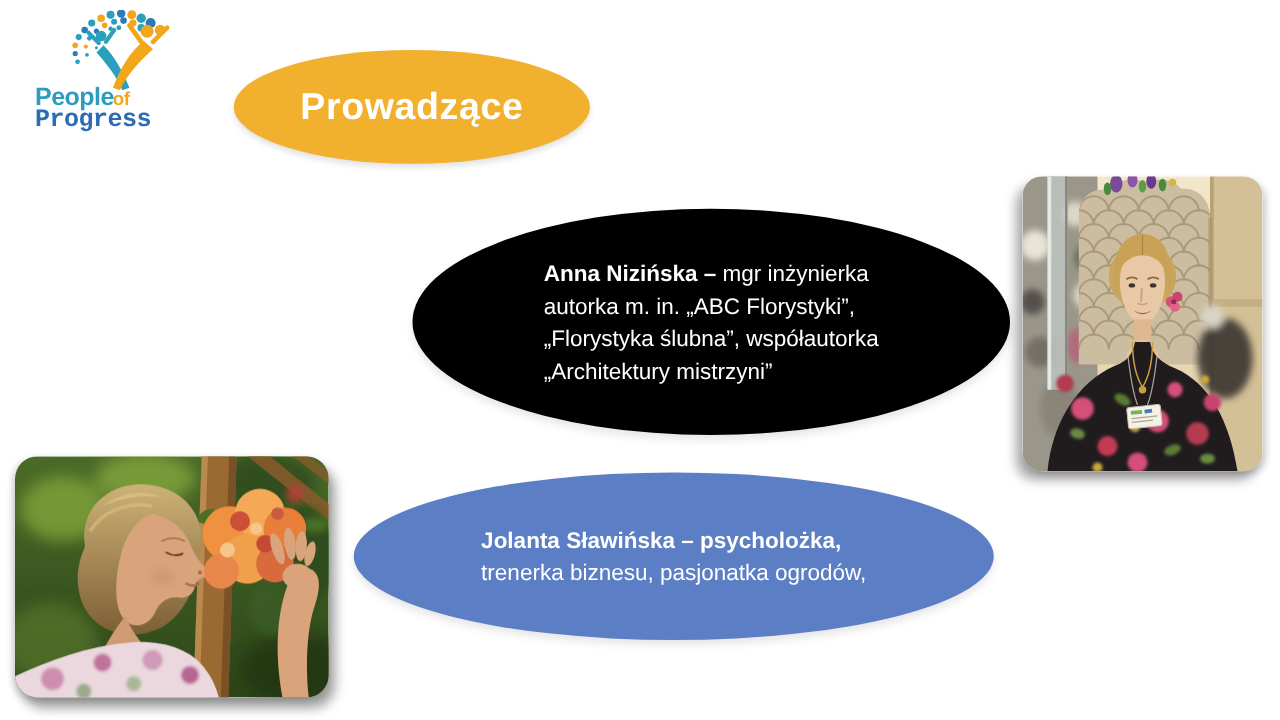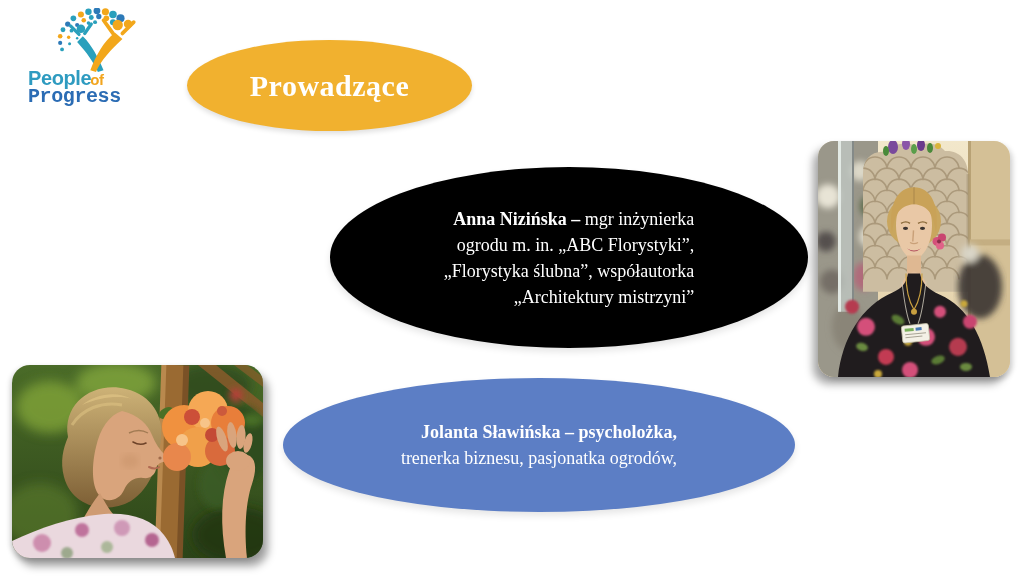--- a/index.html
+++ b/index.html
@@ -10,21 +10,21 @@
   
   .logo{position:absolute;left:12px;top:8px;width:130px;margin-left:16px;}
   .logo-icon{display:block;margin-left:18px;}
   .logo-text{margin-top:-4px;line-height:17px;font-weight:bold;letter-spacing:-0.4px;}
   .logo-people{font-size:20px;color:#2e9bc0;}
   .logo-of{font-size:15px;color:#f2a51e;margin-left:-1px;}
   .logo-progress{font-size:20px;color:#2b6cb4;display:block;font-family:Liberation Mono, monospace;}
   
   .ellipse{
     position:absolute;border-radius:50%;display:flex;align-items:center;
-    justify-content:center;text-align:right;color:#ffffff;font-family:Liberation Serif, serif;
+    justify-content:center;text-align:left;color:#ffffff;
   }
   .title-ellipse{
     left:187px;top:40px;width:285px;height:91px;background:#f1b12f;
     box-shadow:0 3px 5px rgba(0,0,0,0.12);
   }
   .title-ellipse .title-text{font-size:30px;font-weight:bold;letter-spacing:0.5px;}
   .anna-ellipse{left:330px;top:167px;width:478px;height:181px;background:#000000;
     box-shadow:0 4px 7px rgba(0,0,0,0.10);}
   .jolanta-ellipse{left:283px;top:378px;width:512px;height:134px;background:#5c7ec5;
     box-shadow:0 4px 7px rgba(0,0,0,0.10);}
@@ -98,21 +98,21 @@
     </div>
   </div>
 
   <div class="ellipse title-ellipse">
     <span class="title-text">Prowadzące</span>
   </div>
 
   <div class="ellipse anna-ellipse">
     <div class="bubble-text">
       <div class="ln"><span class="name">Anna Nizińska –</span><span> mgr inżynierka</span></div>
-      <div class="ln">ogrodu m. in. „ABC Florystyki”,</div>
+      <div class="ln">autorka m. in. „ABC Florystyki”,</div>
       <div class="ln">„Florystyka ślubna”, współautorka</div>
       <div class="ln">„Architektury mistrzyni”</div>
     </div>
   </div>
 
   <figure class="photo photo-anna" style="margin:0" aria-label="Woman with blonde pulled-back hair wearing a black blouse with pink flowers and a name badge, standing indoors in front of a tall beige scalloped floral sculpture topped with purple flowers">
     <svg viewBox="0 0 192 235" preserveAspectRatio="none">
       <defs>
         <linearGradient id="lg-wall" x1="0" y1="0" x2="0" y2="1">
           <stop offset="0" stop-color="#f2e7cb"></stop>

